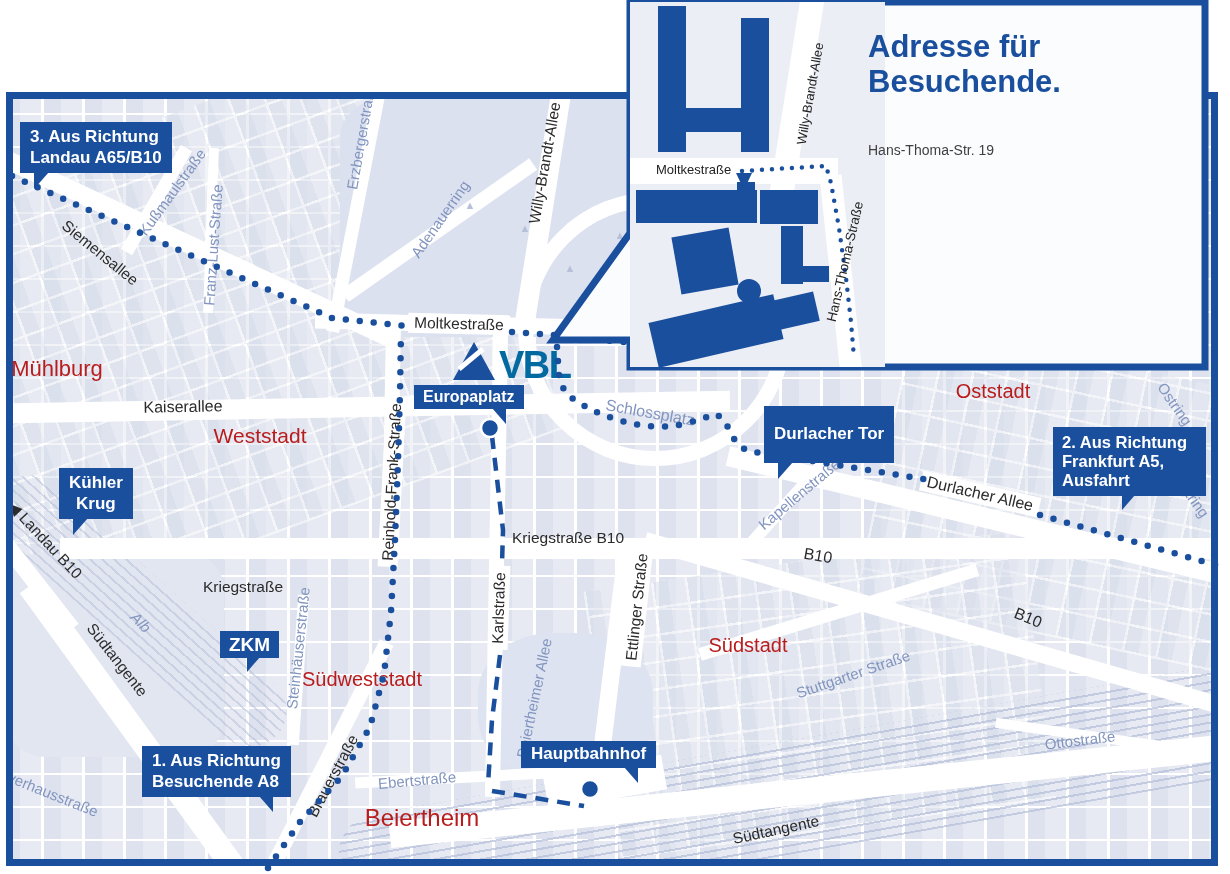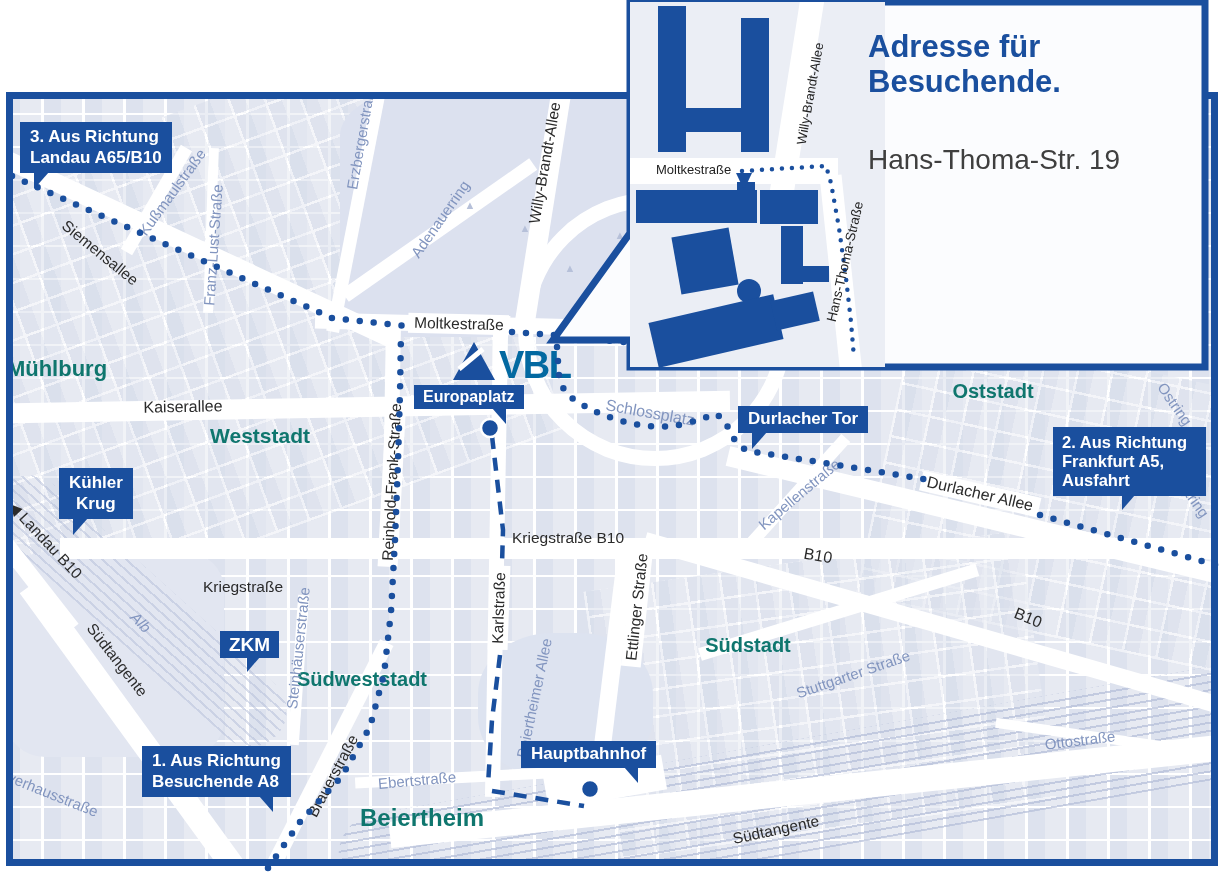--- a/index.html
+++ b/index.html
@@ -15,38 +15,38 @@
       repeating-linear-gradient(90deg,#dde2ee 0 20px,#e7eaf2 20px 41px);}
   .gridpatch{position:absolute;opacity:.55;
     background-image:
       repeating-linear-gradient(90deg,#fff 0 2.5px,transparent 2.5px 34px),
       repeating-linear-gradient(0deg,#fff 0 2.5px,transparent 2.5px 27px),
       repeating-linear-gradient(90deg,#d9dfec 0 17px,#e7eaf2 17px 34px);}
   .park{position:absolute;background:#dce1ef;}
   .rail{position:absolute;background:repeating-linear-gradient(0deg,#b3bdd8 0 2px,transparent 2px 8px);opacity:.7;border-radius:40px;}
   .st{position:absolute;background:#fff;}
   .ring{position:absolute;border:15px solid #fff;border-radius:50%;background:transparent;}
-  .dist{position:absolute;font-weight:bold;color:#0f766e;white-space:nowrap;transform:translate(-50%,-50%);}
+  .dist{position:absolute;font-weight:normal;color:#b91c1c;white-space:nowrap;transform:translate(-50%,-50%);}
   .rd,.rdb{position:absolute;white-space:nowrap;font-size:15.5px;color:#2b2b2b;}
   .rdb{color:#8295bf;font-size:15px;}
   .lblbg{background:#fff;padding:1px 6px;}
   .tree{position:absolute;color:#b6c0d9;font-size:11px;transform:translate(-50%,-50%);}
   .callout{position:absolute;background:#1a4f9e;color:#fff;font-weight:bold;
            font-size:17px;line-height:1.22;padding:5px 10px;z-index:40;}
   .callout::after{content:"";position:absolute;width:0;height:0;border-style:solid;}
   .tail-dl::after{bottom:-16px;left:14px;border-width:17px 15px 0 0;border-color:#1a4f9e transparent transparent transparent;}
   .tail-dc::after{bottom:-14px;left:45%;border-width:15px 13px 0 0;border-color:#1a4f9e transparent transparent transparent;}
   .tail-dr::after{bottom:-15px;right:18px;border-width:16px 0 0 14px;border-color:#1a4f9e transparent transparent transparent;}
   .vbl{position:absolute;left:452px;top:341px;display:flex;align-items:flex-end;z-index:20;}
   .vbl span{font-size:38px;font-weight:bold;color:#0369a1;letter-spacing:-1.5px;line-height:.85;}
   .overlay{position:absolute;left:0;top:0;z-index:30;pointer-events:none;}
   .inset-label{position:absolute;z-index:60;white-space:nowrap;}
   .inset-road{font-size:13px;color:#222;}
   .inset-title{font-size:31px;font-weight:bold;color:#1a4f9e;line-height:1.12;white-space:normal;width:300px;}
-  .inset-addr{font-size:28px;color:#3f3f3f;line-height:1.45;}
+  .inset-addr{font-size:14px;color:#3f3f3f;line-height:1.45;}
 </style>
 </head>
 <body>
 
 <div class="frame">
  <div class="map-abs">
   <div class="gridbase"></div>
   <div class="gridpatch" style="left:-70px;top:110px;width:580px;height:430px;transform:rotate(-20deg);"></div>
   <div class="gridpatch" style="left:880px;top:360px;width:400px;height:280px;transform:rotate(12deg);"></div>
   <div class="gridpatch" style="left:600px;top:560px;width:440px;height:270px;transform:rotate(-8deg);"></div>
@@ -197,21 +197,21 @@
 <div class="callout tail-dc" style="left:220px;top:631px;font-size:19px;padding:2px 9px;">
   <div>ZKM</div>
 </div>
 <div class="callout tail-dr" style="left:142px;top:746px;">
   <div>1. Aus Richtung</div>
   <div>Besuchende A8</div>
 </div>
 <div class="callout tail-dr" style="left:414px;top:385px;font-size:16px;padding:2px 9px;">
   <div>Europaplatz</div>
 </div>
-<div class="callout tail-dl" style="left:738px;top:406px;padding:3px 10px;">
+<div class="callout tail-dl" style="left:764px;top:406px;padding:18px 10px;">
   <div>Durlacher Tor</div>
 </div>
 <div class="callout tail-dr" style="left:521px;top:741px;padding:3px 10px;">
   <div>Hauptbahnhof</div>
 </div>
 <div class="callout tail-dc" style="left:1053px;top:427px;width:135px;font-size:16.5px;line-height:1.15;padding:6px 9px;">
   <div>2. Aus Richtung</div>
   <div>Frankfurt A5,</div>
   <div>Ausfahrt</div>
 </div>

